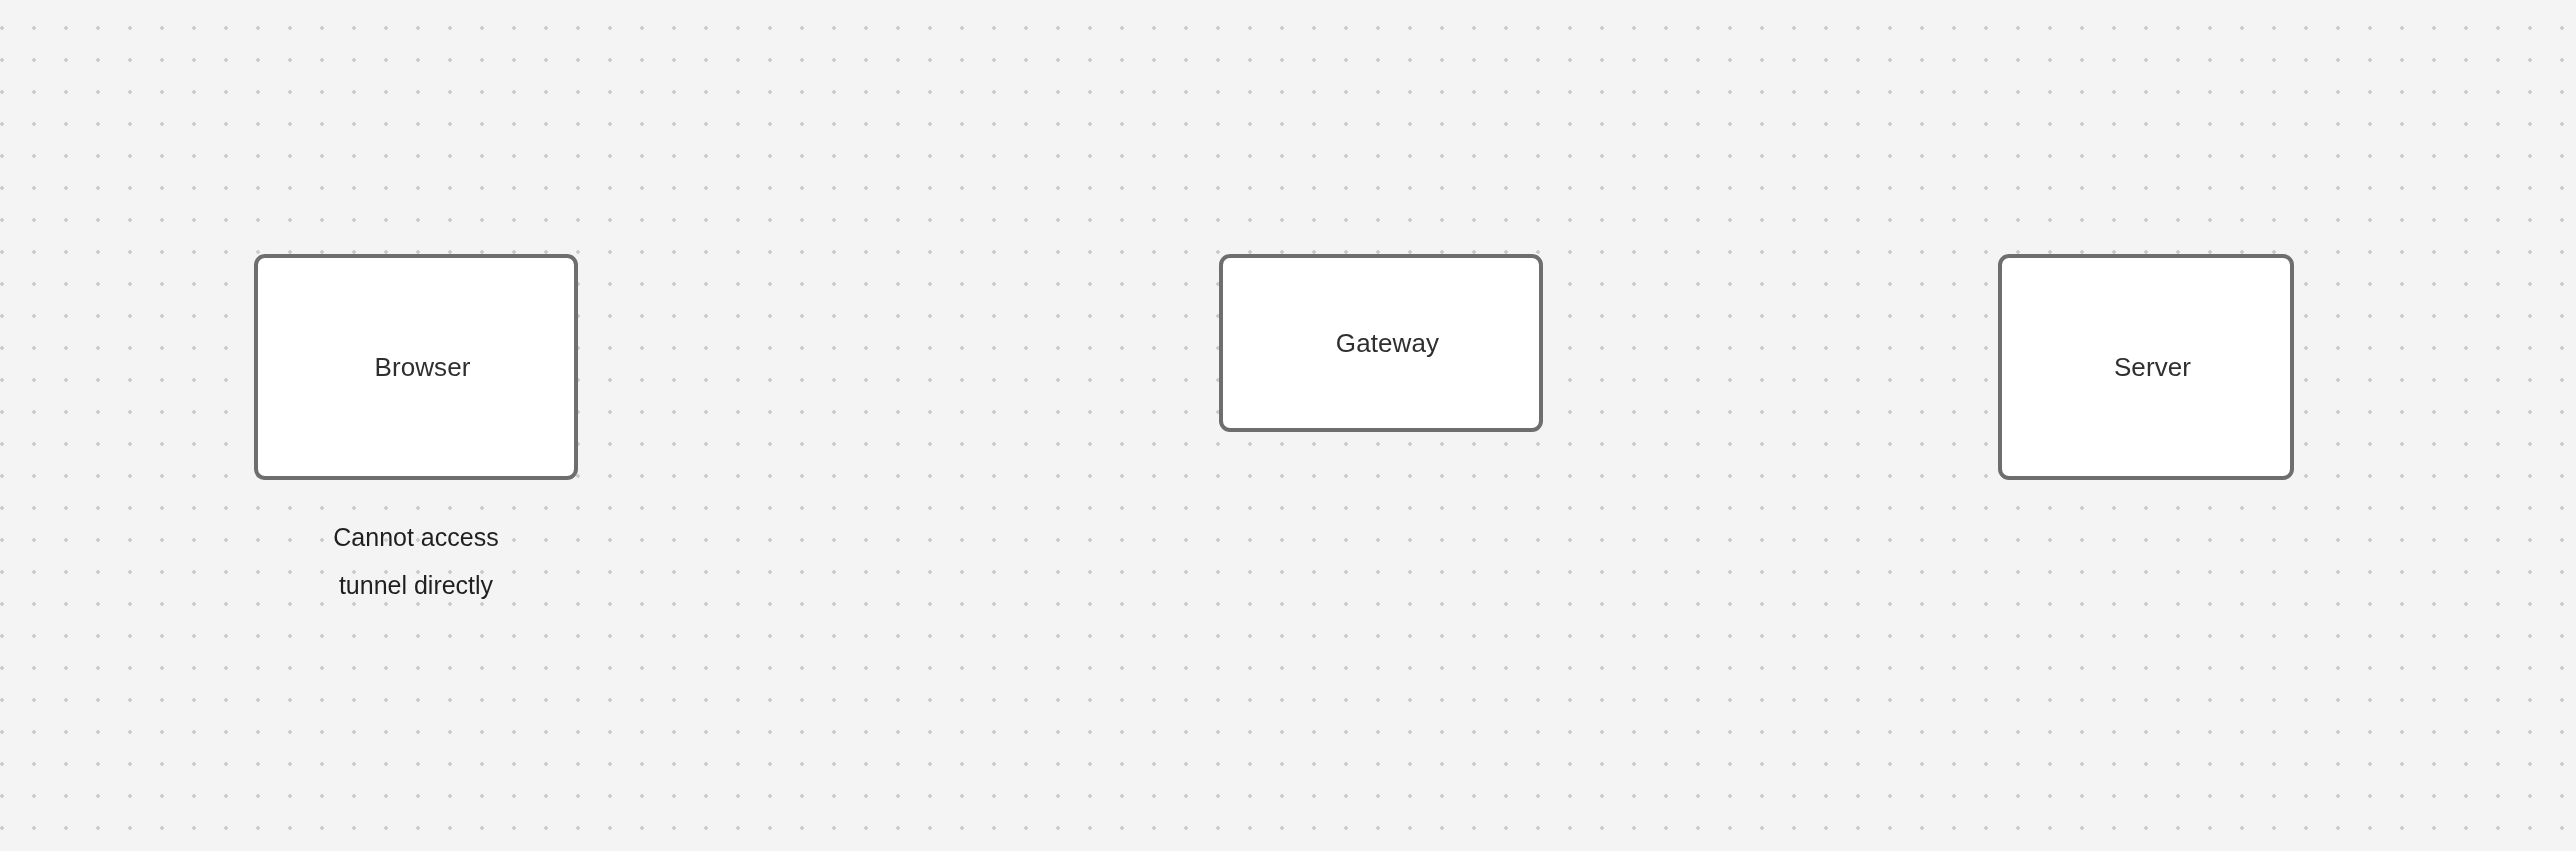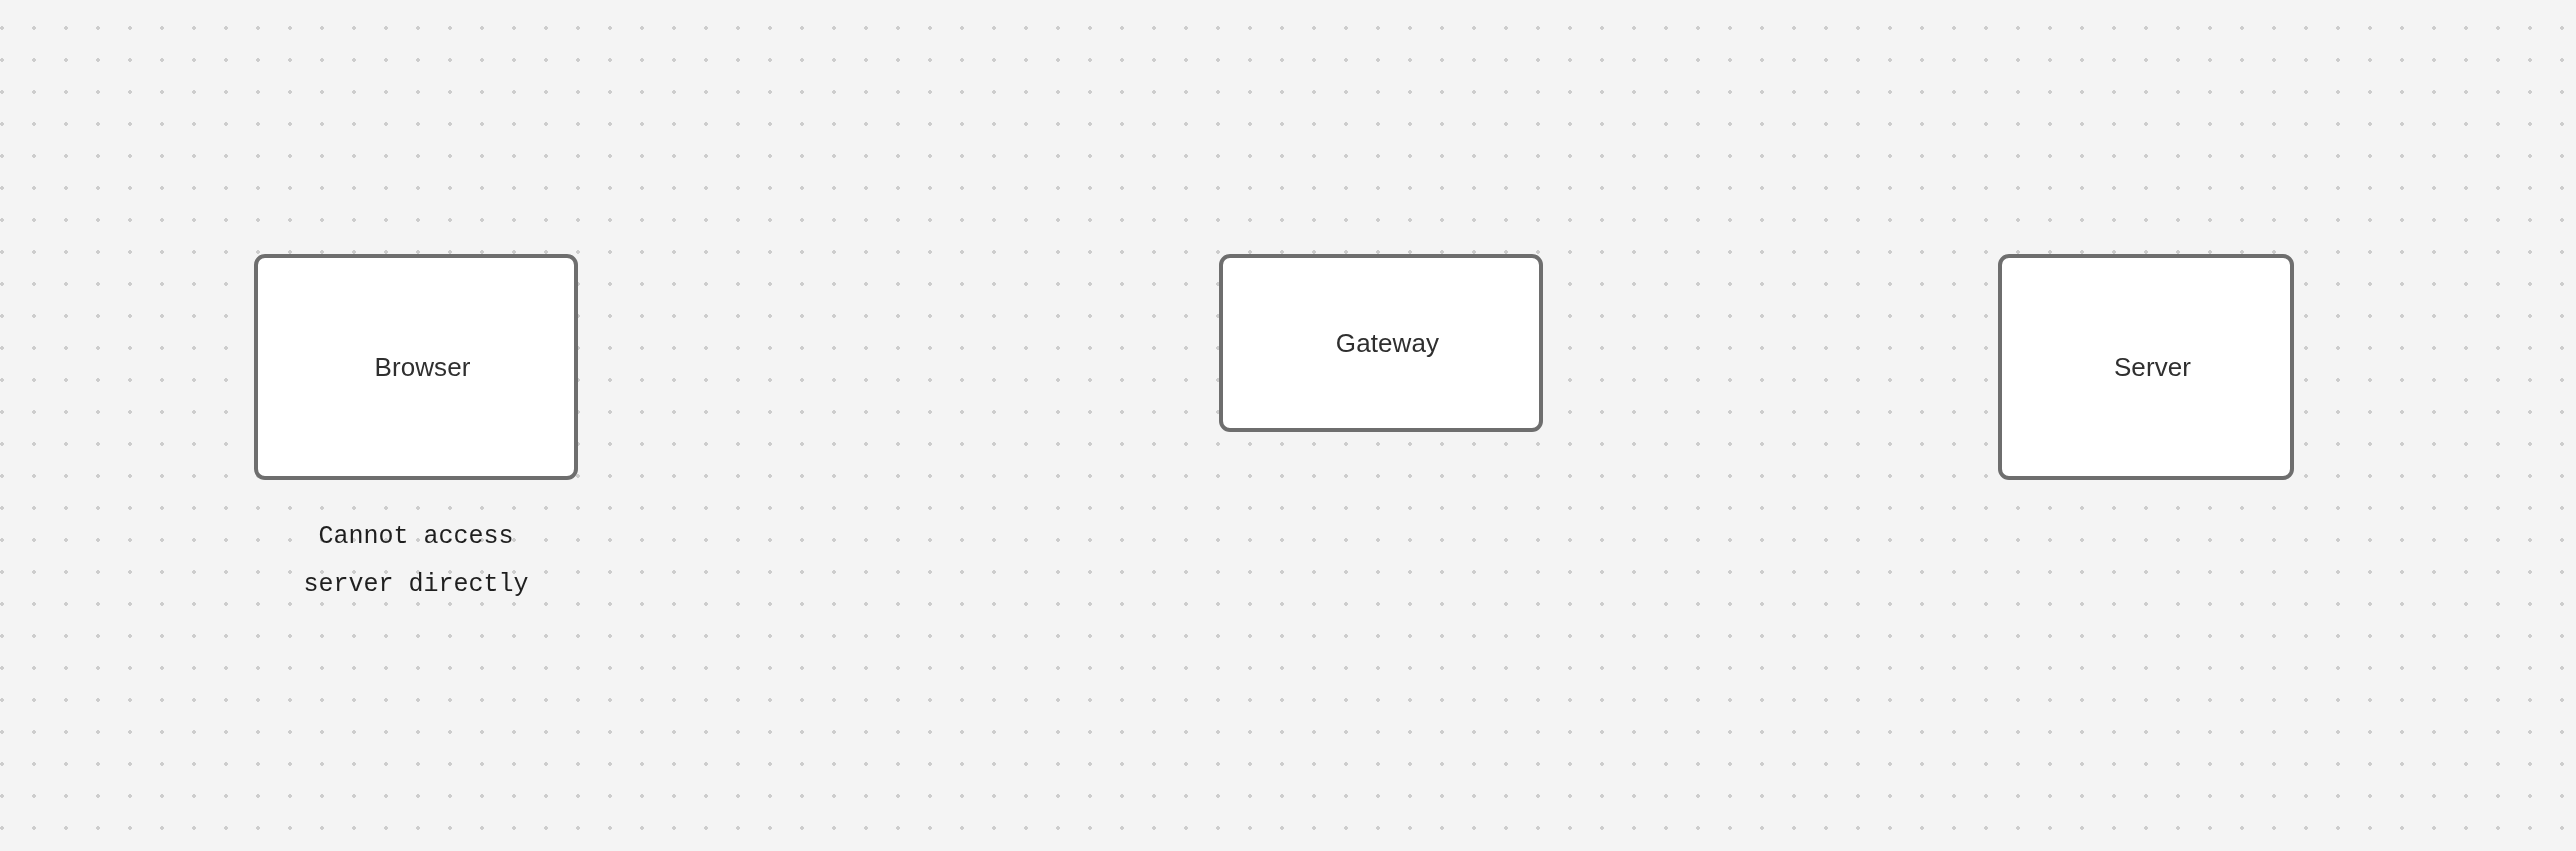--- a/index.html
+++ b/index.html
@@ -46,21 +46,20 @@
   
   .caption {
     position: absolute;
     left: 254px;
     top: 513px;
     width: 324px;
     text-align: center;
     font-size: 25px;
     line-height: 48px;
     color: #1f1f1f;
-    font-family: Liberation Mono, monospace;
   }
   .caption span { display: block; }
 
   
   #edge-open-tunnel {
     position: absolute;
     left: 1498px;
     top: 327px;
     width: 503px;
     height: 109px;
@@ -95,21 +94,21 @@
 <body>
 
 <div id="canvas">
 
   <div class="node" id="node-browser">
     <span class="node-label">Browser</span>
   </div>
 
   <div class="caption">
     <span>Cannot access</span>
-    <span>server directly</span>
+    <span>tunnel directly</span>
   </div>
 
   <div class="node" id="node-gateway">
     <span class="node-label">Gateway</span>
   </div>
 
   <div class="node" id="node-server">
     <span class="node-label">Server</span>
   </div>
 

